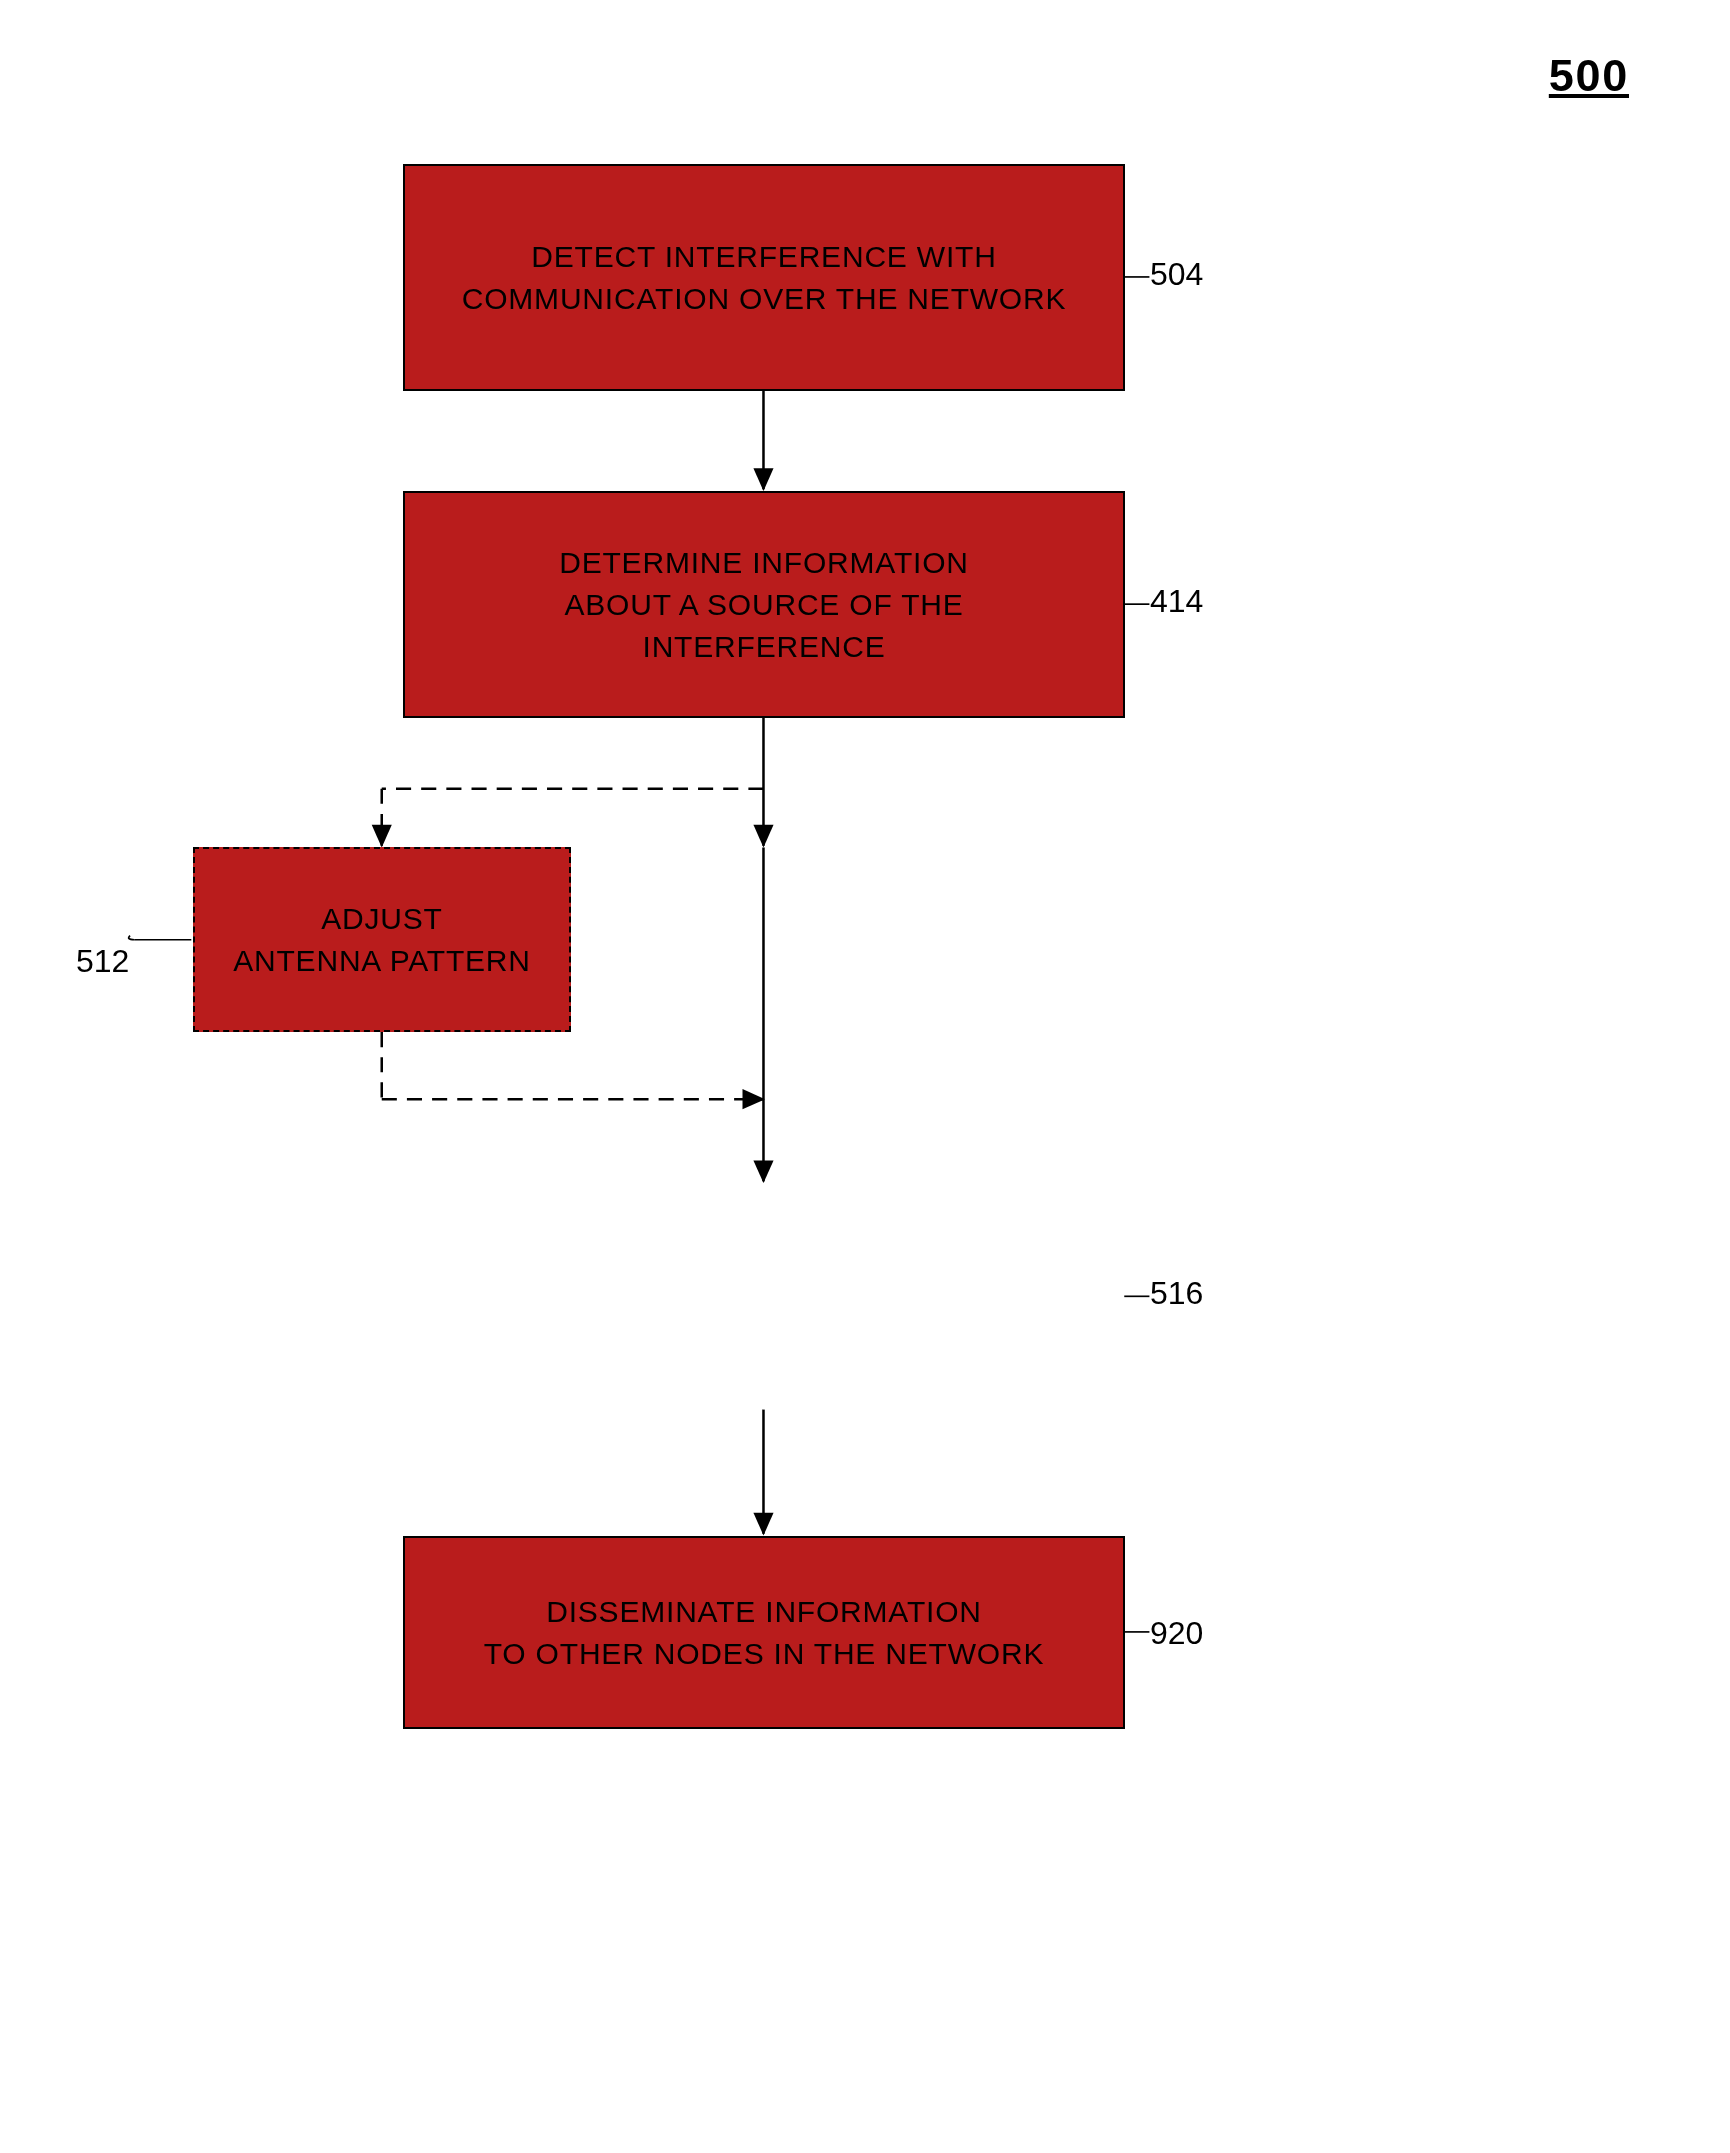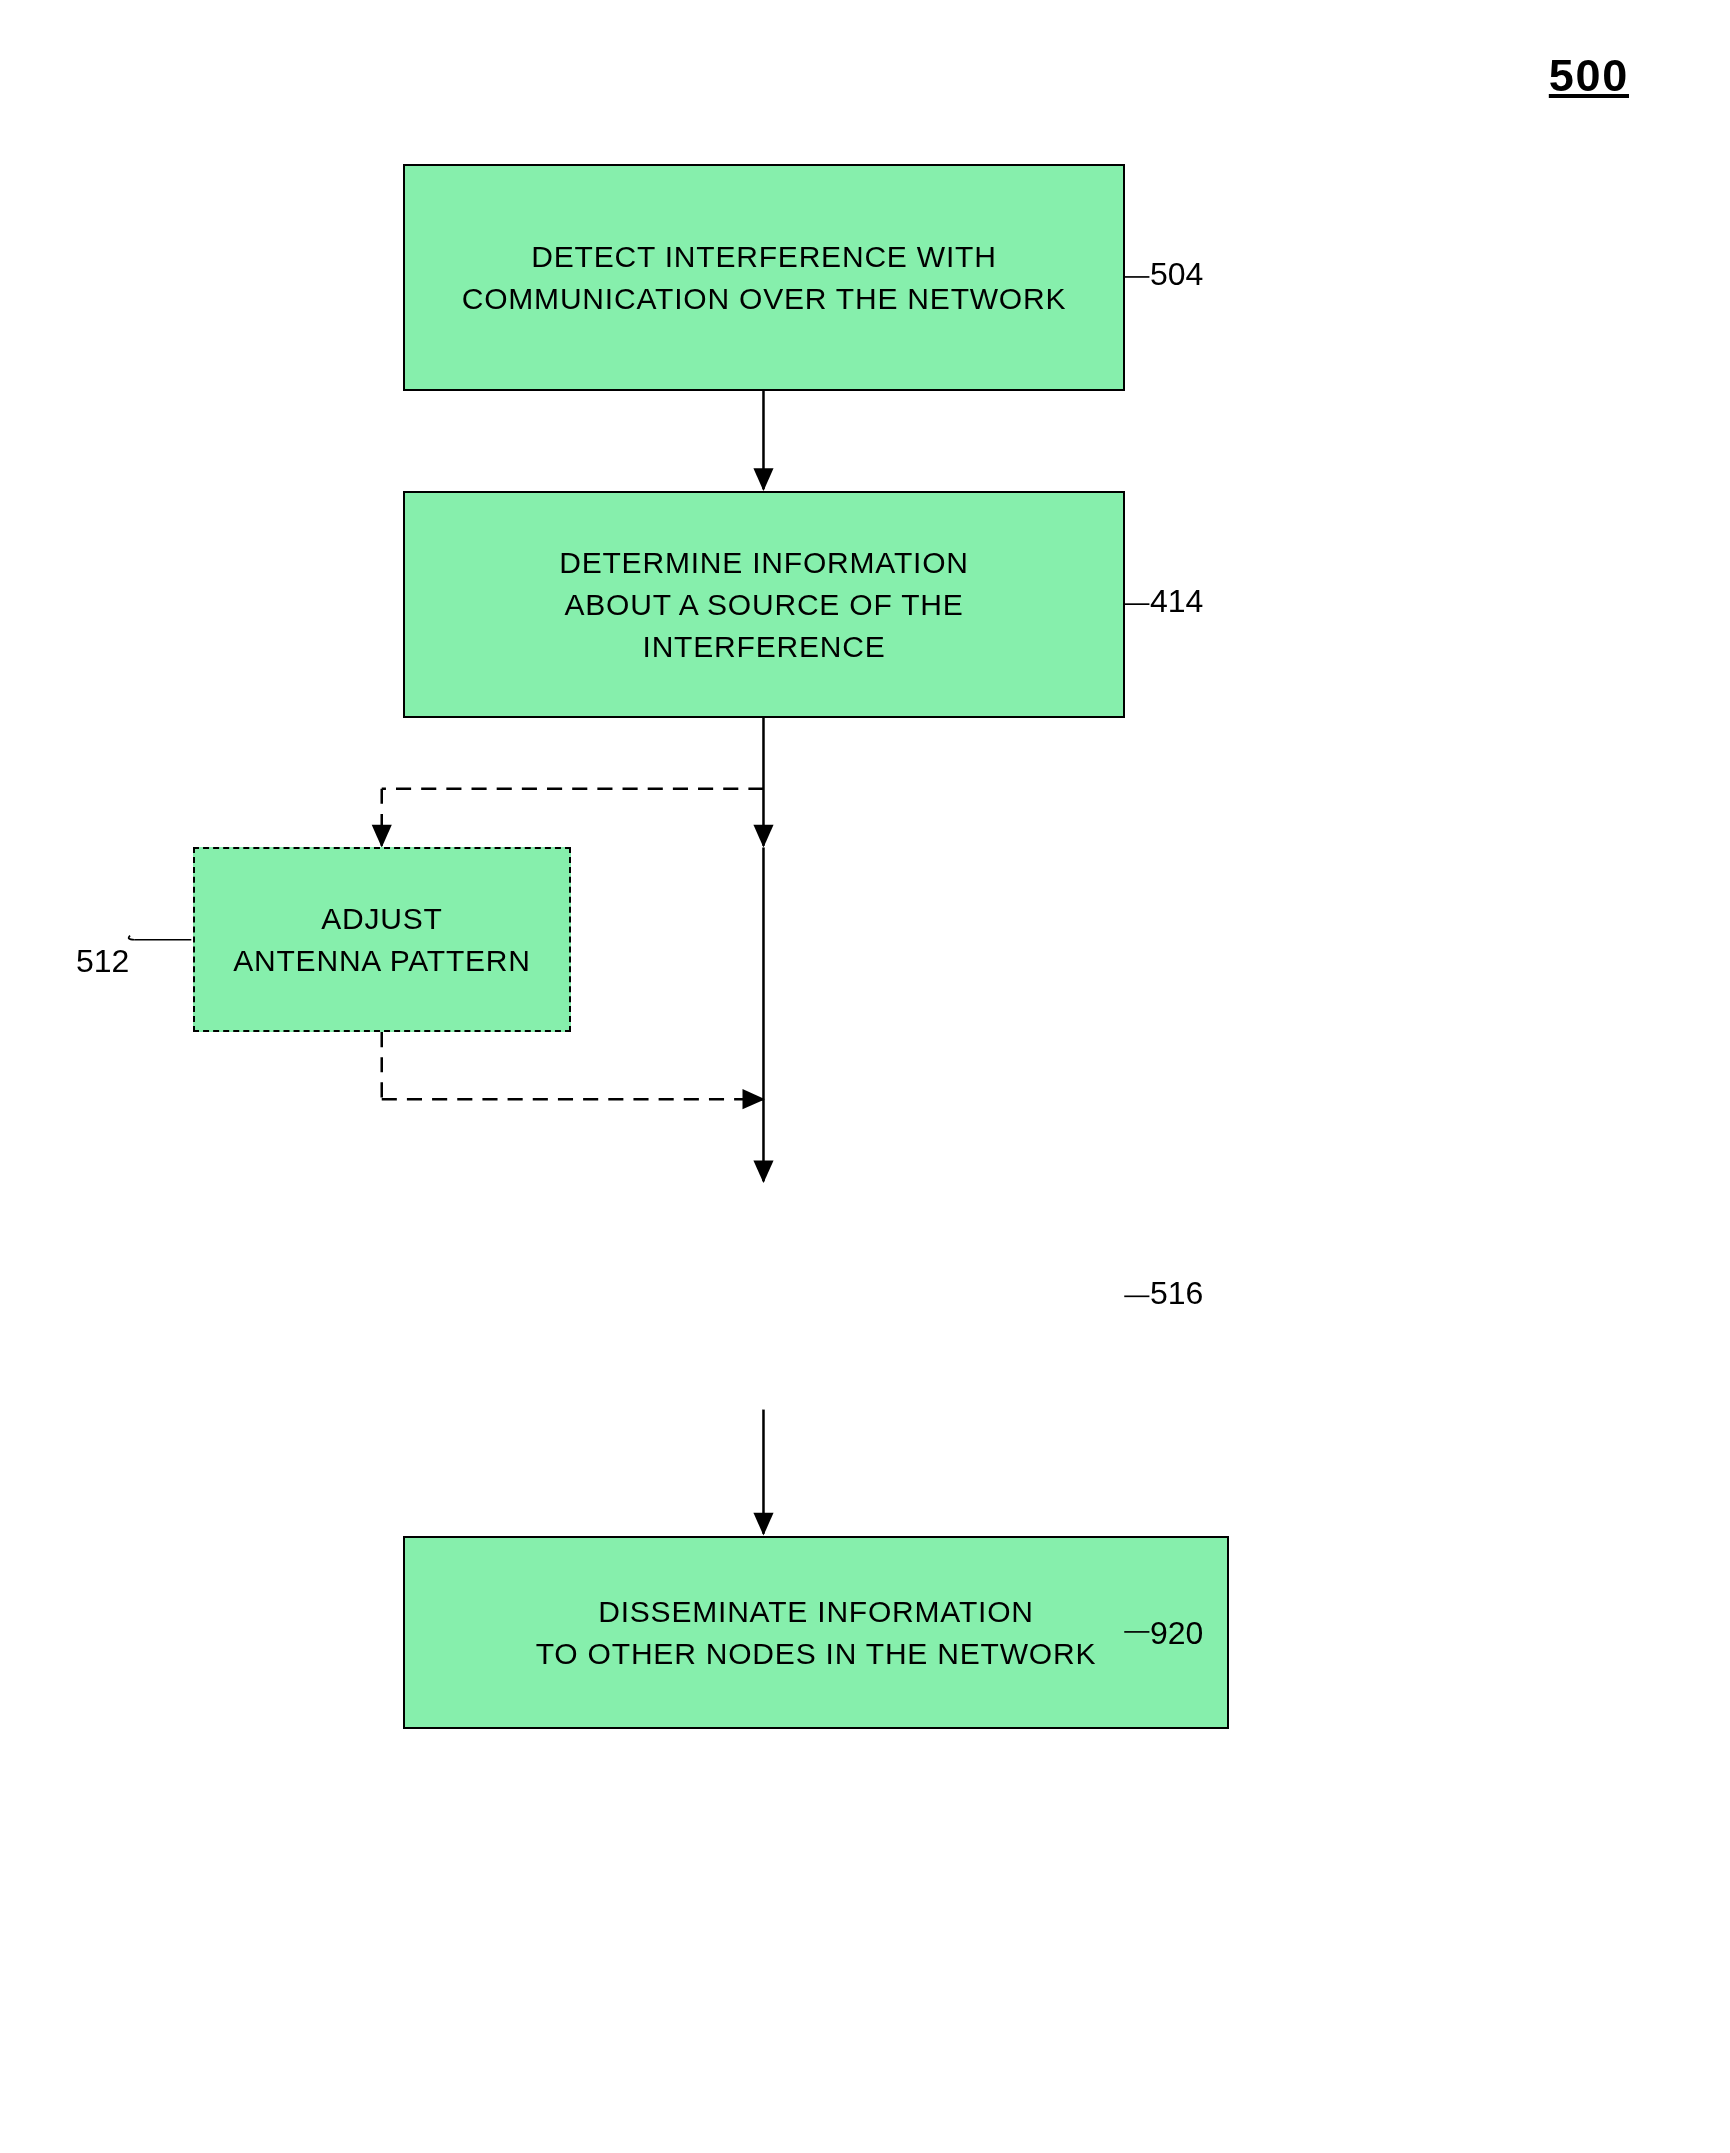--- a/index.html
+++ b/index.html
@@ -31,21 +31,21 @@
       right: 101px;
       font-size: 45px;
       font-weight: bold;
       text-decoration: underline;
       letter-spacing: 1.7px;
     }
 
     .flow-box {
       position: absolute;
       border: 2.5px solid #000;
-      background: #86efac;
+      background: #b91c1c;
       display: flex;
       align-items: center;
       justify-content: center;
       text-align: center;
       font-size: 30px;
       font-weight: normal;
       letter-spacing: 0.8px;
       line-height: 1.4;
       padding: 17px 25px;
     }
@@ -128,21 +128,21 @@
     <line x1="160" y1="1120" x2="228" y2="1120" stroke="#000" stroke-width="2"></line>
 
     <path d="M 160 1120 Q 150 1120 155 1115" stroke="#000" stroke-width="2" fill="none"></path>
   </svg>
 
   <span class="label" style="left:1150px; top:1275px;">516</span>
   <svg style="position:absolute;top:0;left:0;width:1730px;height:2153px;pointer-events:none;" viewBox="0 0 2062 2566" width="1730" height="2153">
     <line x1="1340" y1="1545" x2="1370" y2="1545" stroke="#000" stroke-width="2"></line>
   </svg>
 
-  <div class="flow-box" style="left:403px; top:1536px; width:826px; height:193px;">
+  <div class="flow-box" style="left:403px; top:1536px; width:722px; height:193px;">
     <span>DISSEMINATE INFORMATION<br>TO OTHER NODES IN THE NETWORK</span>
   </div>
   <span class="label" style="left:1150px; top:1615px;">920</span>
   <svg style="position:absolute;top:0;left:0;width:1730px;height:2153px;pointer-events:none;" viewBox="0 0 2062 2566" width="1730" height="2153">
     <line x1="1340" y1="1945" x2="1370" y2="1945" stroke="#000" stroke-width="2"></line>
   </svg>
 
 </div>
 
 

